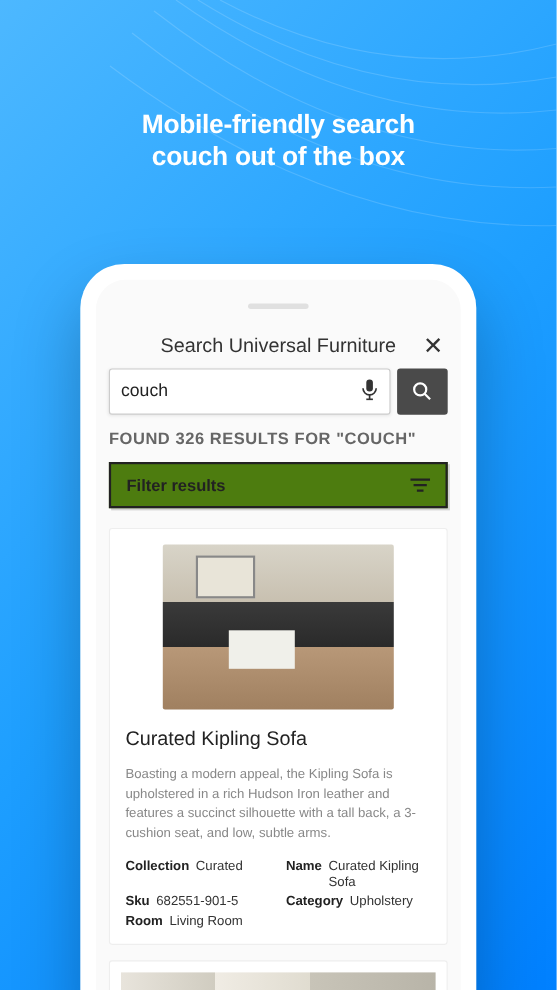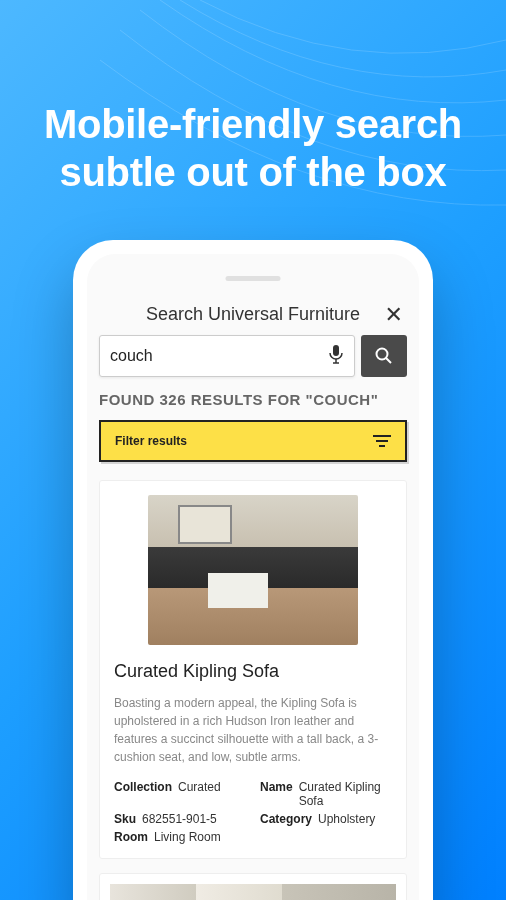--- a/index.html
+++ b/index.html
@@ -14,21 +14,21 @@
     .bg-waves {
       position: absolute;
       top: 0; right: 0;
       width: 100%; height: 350px;
       opacity: 0.15;
       pointer-events: none;
     }
     .headline {
       text-align: center;
       color: #fff;
-      font-size: 40px;
+      font-size: 24px;
       font-weight: 700;
       line-height: 1.2;
       padding: 100px 40px 0;
       letter-spacing: -0.3px;
     }
     .phone {
       position: absolute;
       left: 50%;
       transform: translateX(-50%);
       top: 240px;
@@ -125,26 +125,26 @@
       font-weight: 700;
       color: #666;
       letter-spacing: 0.5px;
       text-transform: uppercase;
       margin-bottom: 12px;
     }
     .filter-btn {
       width: 100%;
       height: 42px;
       border: 2px solid #222;
-      background: #fde047;
+      background: #4d7c0f;
       display: flex;
       align-items: center;
       justify-content: space-between;
       padding: 0 14px;
-      font-size: 12px;
+      font-size: 15px;
       font-weight: 600;
       color: #222;
       cursor: pointer;
       box-shadow: 2px 2px 0 rgba(0,0,0,0.15);
       margin-bottom: 18px;
     }
     .card {
       background: #fff;
       border: 1px solid #eee;
       border-radius: 3px;
@@ -217,21 +217,21 @@
   <path d="M 200 0 Q 350 80 506 40" stroke="#fff" stroke-width="1" fill="none"></path>
   <path d="M 180 0 Q 340 100 506 70" stroke="#fff" stroke-width="1" fill="none"></path>
   <path d="M 160 0 Q 330 120 506 100" stroke="#fff" stroke-width="1" fill="none"></path>
   <path d="M 140 10 Q 320 150 506 135" stroke="#fff" stroke-width="1" fill="none"></path>
   <path d="M 120 30 Q 310 180 506 170" stroke="#fff" stroke-width="1" fill="none"></path>
   <path d="M 100 60 Q 300 210 506 205" stroke="#fff" stroke-width="1" fill="none"></path>
 </svg>
 
 <h1 class="headline">
   <span>Mobile-friendly search</span><br>
-  <span>subtle out of the box</span>
+  <span>couch out of the box</span>
 </h1>
 
 <div class="phone">
   <div class="phone-inner">
     <div class="speaker"></div>
     <div class="screen">
 
       <div class="search-header">
         <span class="search-title">Search Universal Furniture</span>
         <span class="close-x">✕</span>

